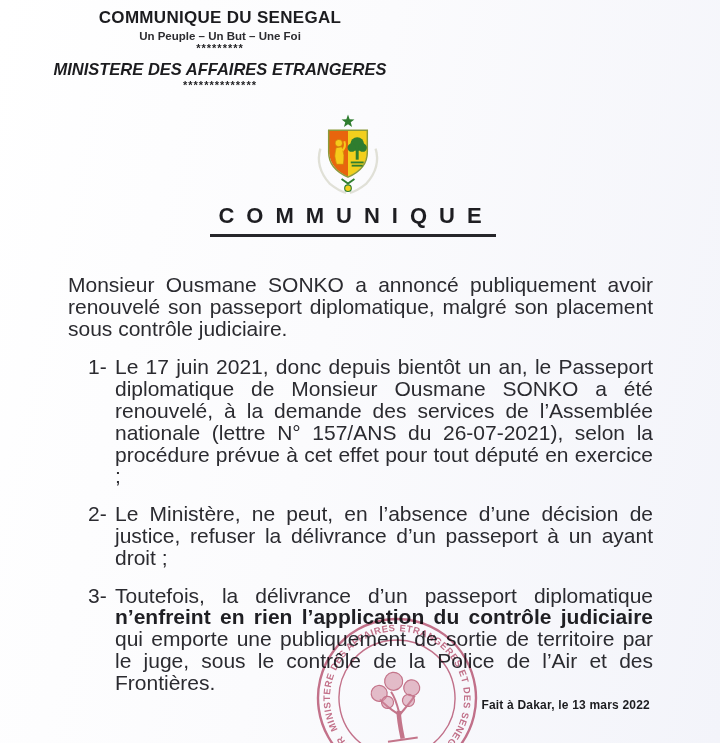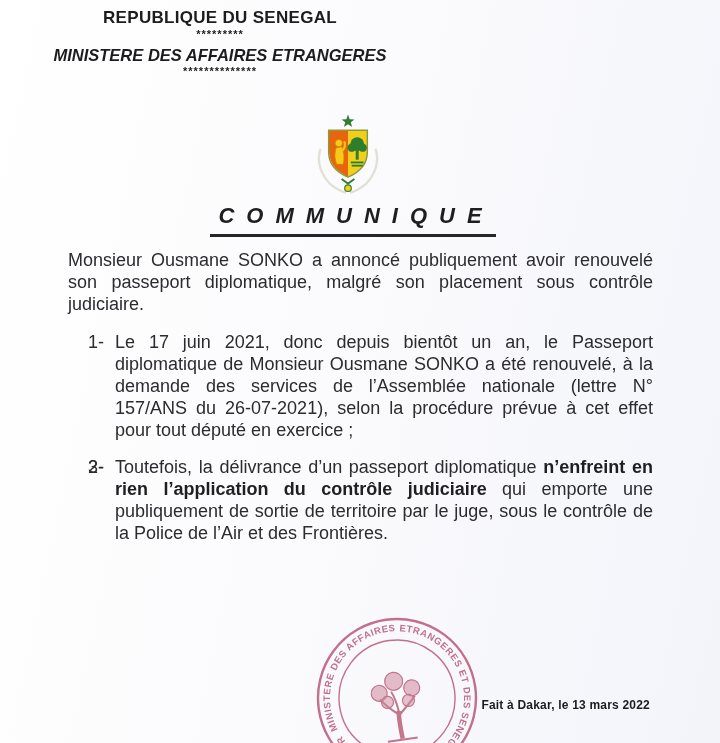--- a/index.html
+++ b/index.html
@@ -24,26 +24,26 @@
   .ministry.first{margin-top:6px;font-style:italic;}
   
   .emblem{position:absolute;left:300px;top:110px;width:96px;height:92px;}
   .emblem svg{width:100%;height:100%;}
   
   .title-wrap{position:absolute;top:203px;left:0;width:706px;text-align:center;}
   .title{
     display:inline-block;
     font-size:22px;font-weight:bold;letter-spacing:12px;
     padding:0 2px 5px 8px;
-    border-bottom:3px solid #26262a;color:#1e1e22;font-style:italic;
+    border-bottom:3px solid #26262a;color:#1e1e22;
   }
   
   .body{
-    position:absolute;left:68px;top:250px;width:585px;
-    font-size:18px;line-height:21.8px;text-align:justify;
+    position:absolute;left:68px;top:274px;width:585px;
+    font-size:21px;line-height:21.8px;text-align:justify;
     color:#2b2b30;
   }
   .body p{margin:0 0 17px 0;}
   .item{position:relative;padding-left:47px;margin:0 0 16px 0;}
   .item .num{position:absolute;left:20px;top:0;}
   .item b{font-weight:bold;color:#1f1f23;}
   
   .stamp{
     position:absolute;left:312px;top:613px;width:170px;height:170px;
     mix-blend-mode:multiply;opacity:.85;pointer-events:none;
@@ -53,21 +53,22 @@
     position:absolute;top:698px;right:70px;
     font-size:12px;font-weight:bold;color:#1c1c1f;letter-spacing:.2px;
   }
 </style>
 </head>
 <body>
 
 <div class="page">
 
   <header class="doc-header">
-    <div class="country">REPUBLIQUE DU SENEGAL</div>
+    <div class="country">COMMUNIQUE DU SENEGAL</div>
+    <div class="motto">Un Peuple – Un But – Une Foi</div>
     <div class="stars">*********</div>
     <div class="ministry first">MINISTERE DES AFFAIRES ETRANGERES</div>
     <div class="stars">**************</div>
   </header>
 
   <div class="emblem">
     <svg viewBox="0 0 100 100">
 
       <path d="M20 42 Q14 62 30 80 Q40 88 48 90" fill="none" stroke="#d9dacd" stroke-width="2.5" opacity=".8"></path>
       <path d="M80 42 Q86 62 70 80 Q60 88 52 90" fill="none" stroke="#d9dacd" stroke-width="2.5" opacity=".8"></path>
@@ -105,20 +106,21 @@
   <main class="body">
     <p>Monsieur Ousmane SONKO a annoncé publiquement avoir renouvelé son passeport diplomatique, malgré son placement sous contrôle judiciaire.</p>
 
     <div class="item">
       <span class="num">1-</span>
       <span>Le 17 juin 2021, donc depuis bientôt un an, le Passeport diplomatique de Monsieur Ousmane SONKO a été renouvelé, à la demande des services de l’Assemblée nationale (lettre N° 157/ANS du 26-07-2021), selon la procédure prévue à cet effet pour tout député en exercice ;</span>
     </div>
 
     <div class="item">
       <span class="num">2-</span>
+      <span>Le Ministère, ne peut, en l’absence d’une décision de justice, refuser la délivrance d’un passeport à un ayant droit ;</span>
     </div>
 
     <div class="item">
       <span class="num">3-</span><span>Toutefois, la délivrance d’un passeport diplomatique </span><b>n’enfreint en rien l’application du contrôle judiciaire</b><span> qui emporte une publiquement de sortie de territoire par le juge, sous le contrôle de la Police de l’Air et des Frontières.</span>
     </div>
   </main>
 
   <div class="dateline">Fait à Dakar, le 13 mars 2022</div>
 
   <div class="stamp">

